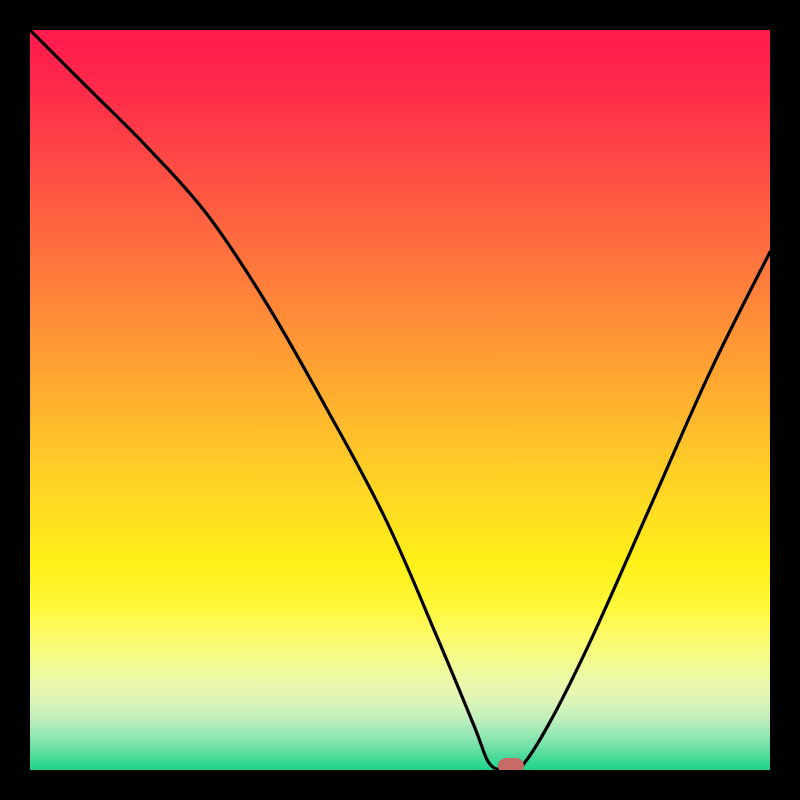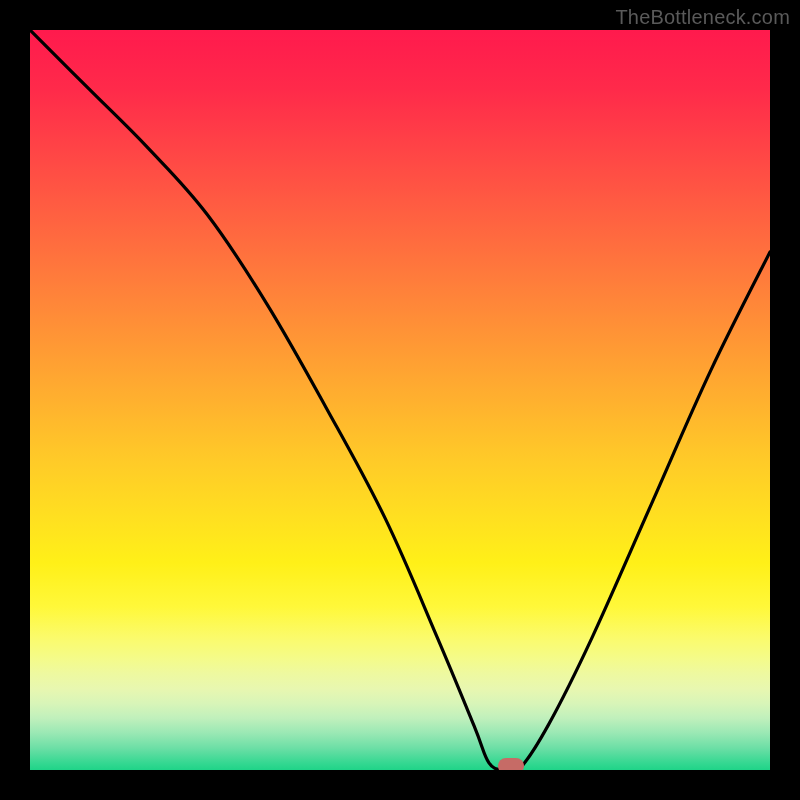--- a/index.html
+++ b/index.html
@@ -72,21 +72,20 @@
     height: 16px;
     border-radius: 8px;
     background: #c66b66;
     transform: translate(-50%, -50%);
   }
 </style>
 </head>
 <body>
 
 <div class="frame">
-  <div class="watermark">TheBottleneck.com</div>
 
   <div class="plot">
     <div class="gradient"></div>
 
     <svg class="curve" viewBox="0 0 740 740" preserveAspectRatio="none">
       <path id="curve-path" d="M 0.0 0.0 C 10.7 10.7, 37.9 37.9, 59.2 59.2 C 80.5 80.5, 97.1 95.8, 118.4 118.4 C 139.7 141.0, 156.3 157.0, 177.6 185.0 C 198.9 213.0, 215.5 239.2, 236.8 273.8 C 258.1 308.4, 274.7 338.8, 296.0 377.4 C 317.3 416.0, 335.2 447.1, 355.2 488.4 C 375.2 529.7, 391.0 569.5, 407.0 606.8 C 423.0 644.1, 434.7 673.0, 444.0 695.6 C 453.3 718.2, 453.5 724.6, 458.8 732.6 C 464.1 740.6, 468.3 738.7, 473.6 740.0 C 478.9 741.3, 480.4 748.0, 488.4 740.0 C 496.4 732.0, 504.7 719.6, 518.0 695.6 C 531.3 671.6, 543.8 646.8, 562.4 606.8 C 581.0 566.8, 600.3 521.6, 621.6 473.6 C 642.9 425.6, 659.5 385.7, 680.8 340.4 C 702.1 295.1, 729.3 243.3, 740.0 222.0" fill="none" stroke="#000" stroke-width="3.2" stroke-linecap="round" stroke-linejoin="round"></path>
     </svg>
 
     <div id="marker" class="marker" style="left: 481px; top: 736px;"></div>
   </div>

